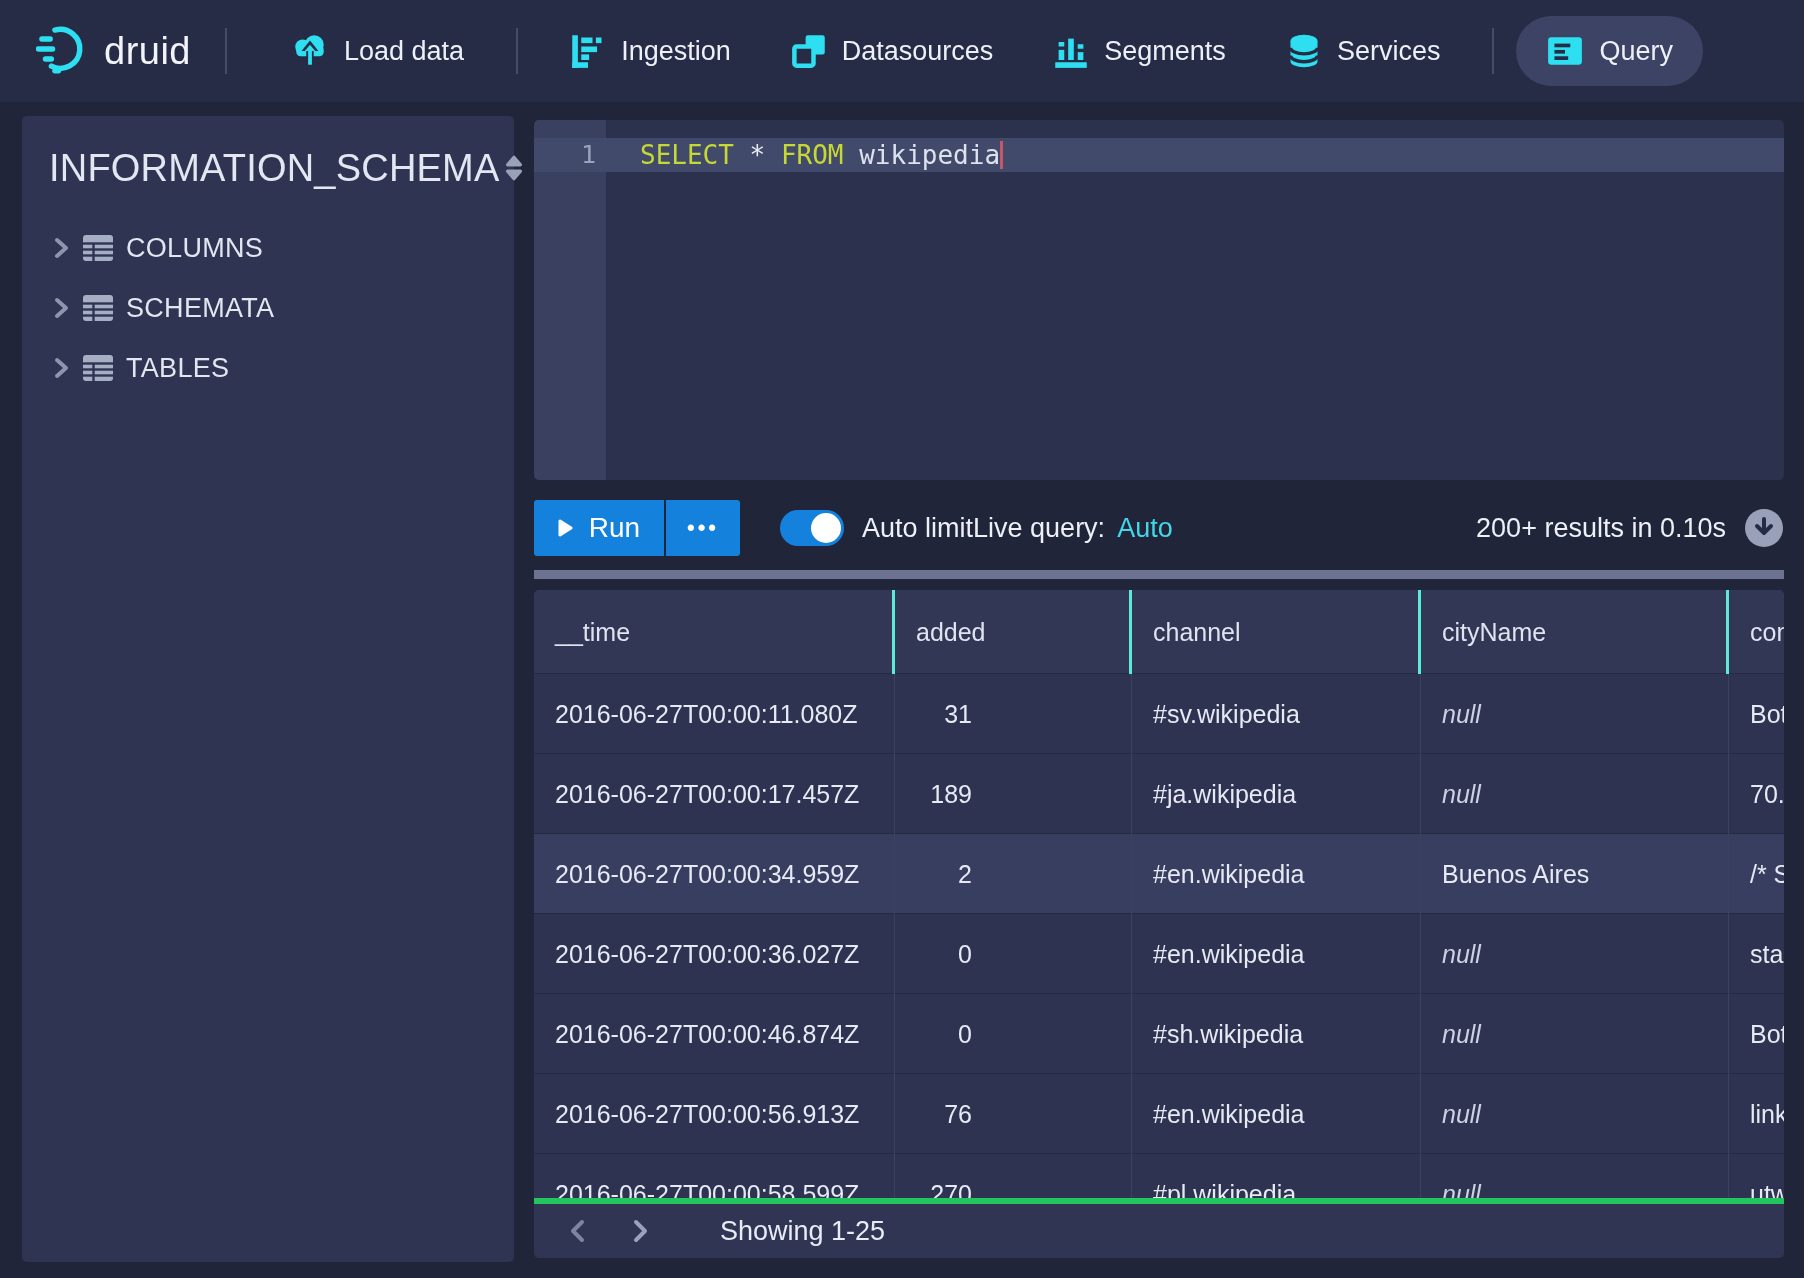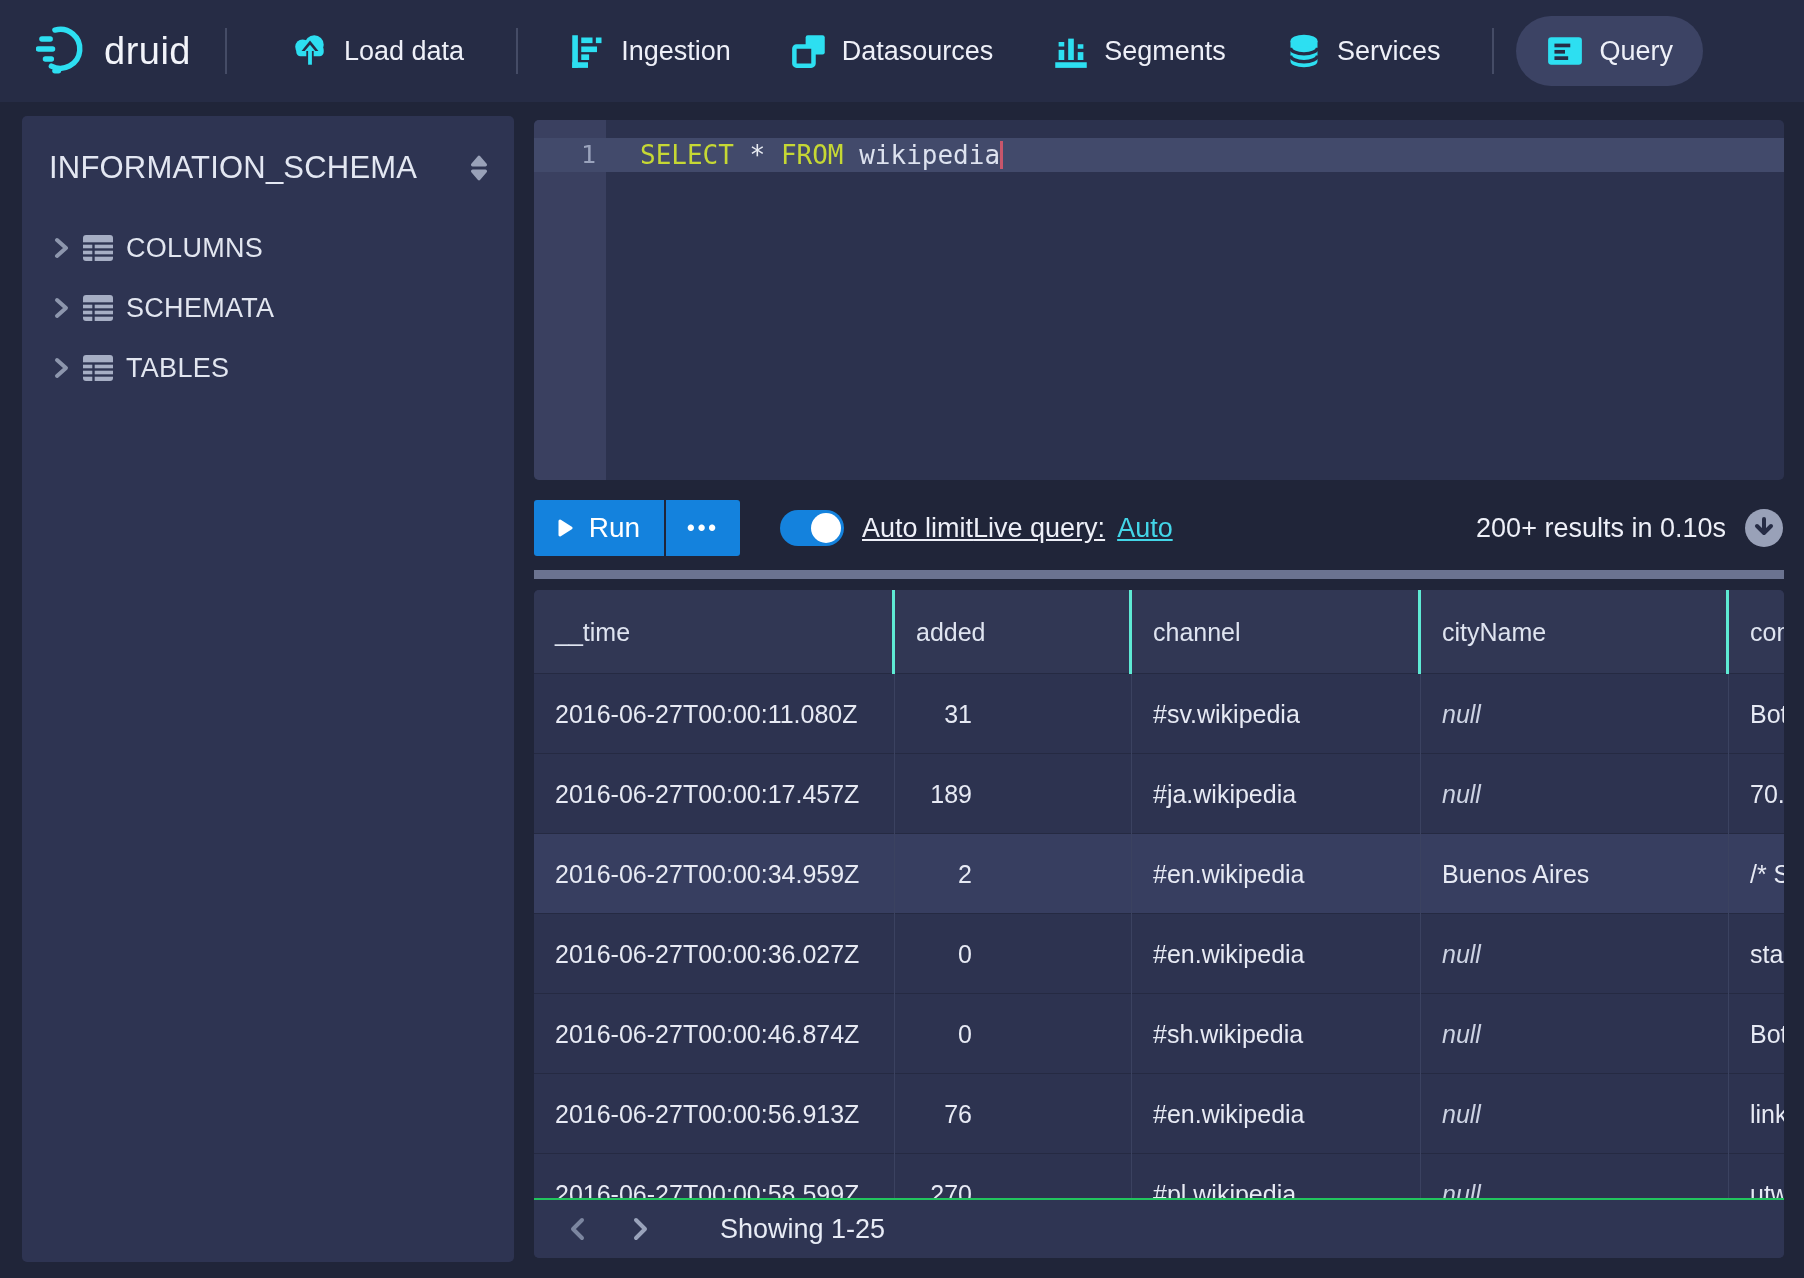--- a/index.html
+++ b/index.html
@@ -24,21 +24,21 @@
     border-radius:35px; cursor:pointer; font-size:27px; color:#eef0f8;
   }
   .nav-item.active { background:#3c4364; }
   .nav-item .nicon { display:flex; }
   .sep2 { margin:0 22px; }
   
   .panel { background:#2e3452; border-radius:5px; position:absolute; }
   
   .sidebar { left:22px; top:116px; width:492px; height:1146px; padding-top:28px; }
   .sb-head { display:flex; align-items:center; padding:0 20px 0 27px; height:48px; }
-  .sb-title { font-size:31px; color:#e3e7f2; letter-spacing:0.2px; flex:1; }
+  .sb-title { font-size:38px; color:#e3e7f2; letter-spacing:0.2px; flex:1; }
   .tree { margin-top:26px; }
   .tree-item { display:flex; align-items:center; height:60px; padding-left:26px; cursor:pointer; }
   .tree-item .chev { width:34px; display:flex; }
   .tree-item .ticon { width:44px; display:flex; }
   .tree-item .tlabel { font-size:27px; color:#e2e6f0; letter-spacing:0.3px; }
   
   .editor { left:534px; top:120px; width:1250px; height:360px; background:#2c324e; overflow:hidden; }
   .gutter { position:absolute; left:0; top:0; width:72px; height:100%; background:#3a4060; }
   .active-line { position:absolute; left:0; top:18px; width:100%; height:34px; background:#424a6b; }
   .gutter-num {
@@ -53,21 +53,21 @@
   .tok-op { color:#e8ebf2; }
   .tok-id { color:#dde2ef; }
   .cursor { display:inline-block; width:3px; height:28px; background:#c8566b; vertical-align:-5px; }
   
   .runbar { position:absolute; left:534px; top:500px; width:1250px; height:56px; display:flex; align-items:center; }
   .btn { background:#1482dd; color:#fff; border:none; cursor:pointer; height:56px; display:flex; align-items:center; justify-content:center; }
   .btn-run { width:130px; border-radius:3px 0 0 3px; gap:16px; font-size:28px; font-family:"Liberation Sans",sans-serif; }
   .btn-more { width:74px; margin-left:2px; border-radius:0 3px 3px 0; font-size:22px; letter-spacing:3px; font-weight:bold; }
   .switch { margin-left:40px; width:64px; height:36px; border-radius:18px; background:#1482dd; position:relative; cursor:pointer; flex:none; }
   .switch .knob { position:absolute; right:3px; top:3px; width:30px; height:30px; border-radius:50%; background:#ffffff; }
-  .lbl { font-size:27px; color:#eef0f8;text-decoration:underline; }
+  .lbl { font-size:27px; color:#eef0f8; }
   .auto-limit-lbl { margin-left:18px; }
   .live-q { }
   .live-q-val { color:#43d6e8; cursor:pointer; }
   .spacer { flex:1; }
   .summary { font-size:27px; color:#eef0f8; }
   .dl { margin-left:18px; margin-right:0px; cursor:pointer; display:flex; }
   
   .hdivider { position:absolute; left:534px; top:570px; width:1250px; height:9px; background:#6b7390; }
   
   .results { left:534px; top:590px; width:1250px; height:668px; overflow:hidden; background:#2d3350; }
@@ -75,21 +75,21 @@
   .hcell { height:84px; display:flex; align-items:center; padding-left:21px; font-size:25px; color:#dfe4f0; border-right:3px solid #5eead4; cursor:pointer; flex:none; }
   .rows { position:absolute; left:0; top:84px; width:1600px; }
   .trow { display:flex; height:80px; background:#2d3350; border-bottom:1px solid #252a42; }
   .trow.hovered { background:#373e60; }
   .tcell { height:80px; display:flex; align-items:center; padding-left:21px; font-size:25px; color:#e7eaf4; border-right:1px solid #3b4260; flex:none; overflow:hidden; }
   .tcell .num { display:inline-block; min-width:56px; text-align:right; }
   .tcell.isnull { font-style:italic; color:#ccd2e2; }
   .c0{width:361px;} .c1{width:237px;} .c2{width:289px;} .c3{width:308px;} .c4{width:405px;}
   .tfoot {
     position:absolute; left:0; bottom:0; width:1250px; height:60px; background:#2f3553;
-    border-top:2px solid #22c55e; display:flex; align-items:center; z-index:3;
+    border-top:6px solid #22c55e; display:flex; align-items:center; z-index:3;
   }
   .pg-btn { width:40px; height:40px; display:flex; align-items:center; justify-content:center; cursor:pointer; }
   .pg-prev { margin-left:24px; }
   .pg-next { margin-left:22px; }
   .pg-label { margin-left:60px; font-size:27px; color:#e8ecf6; }
 </style>
 </head>
 <body>
 
 <div class="navbar">

